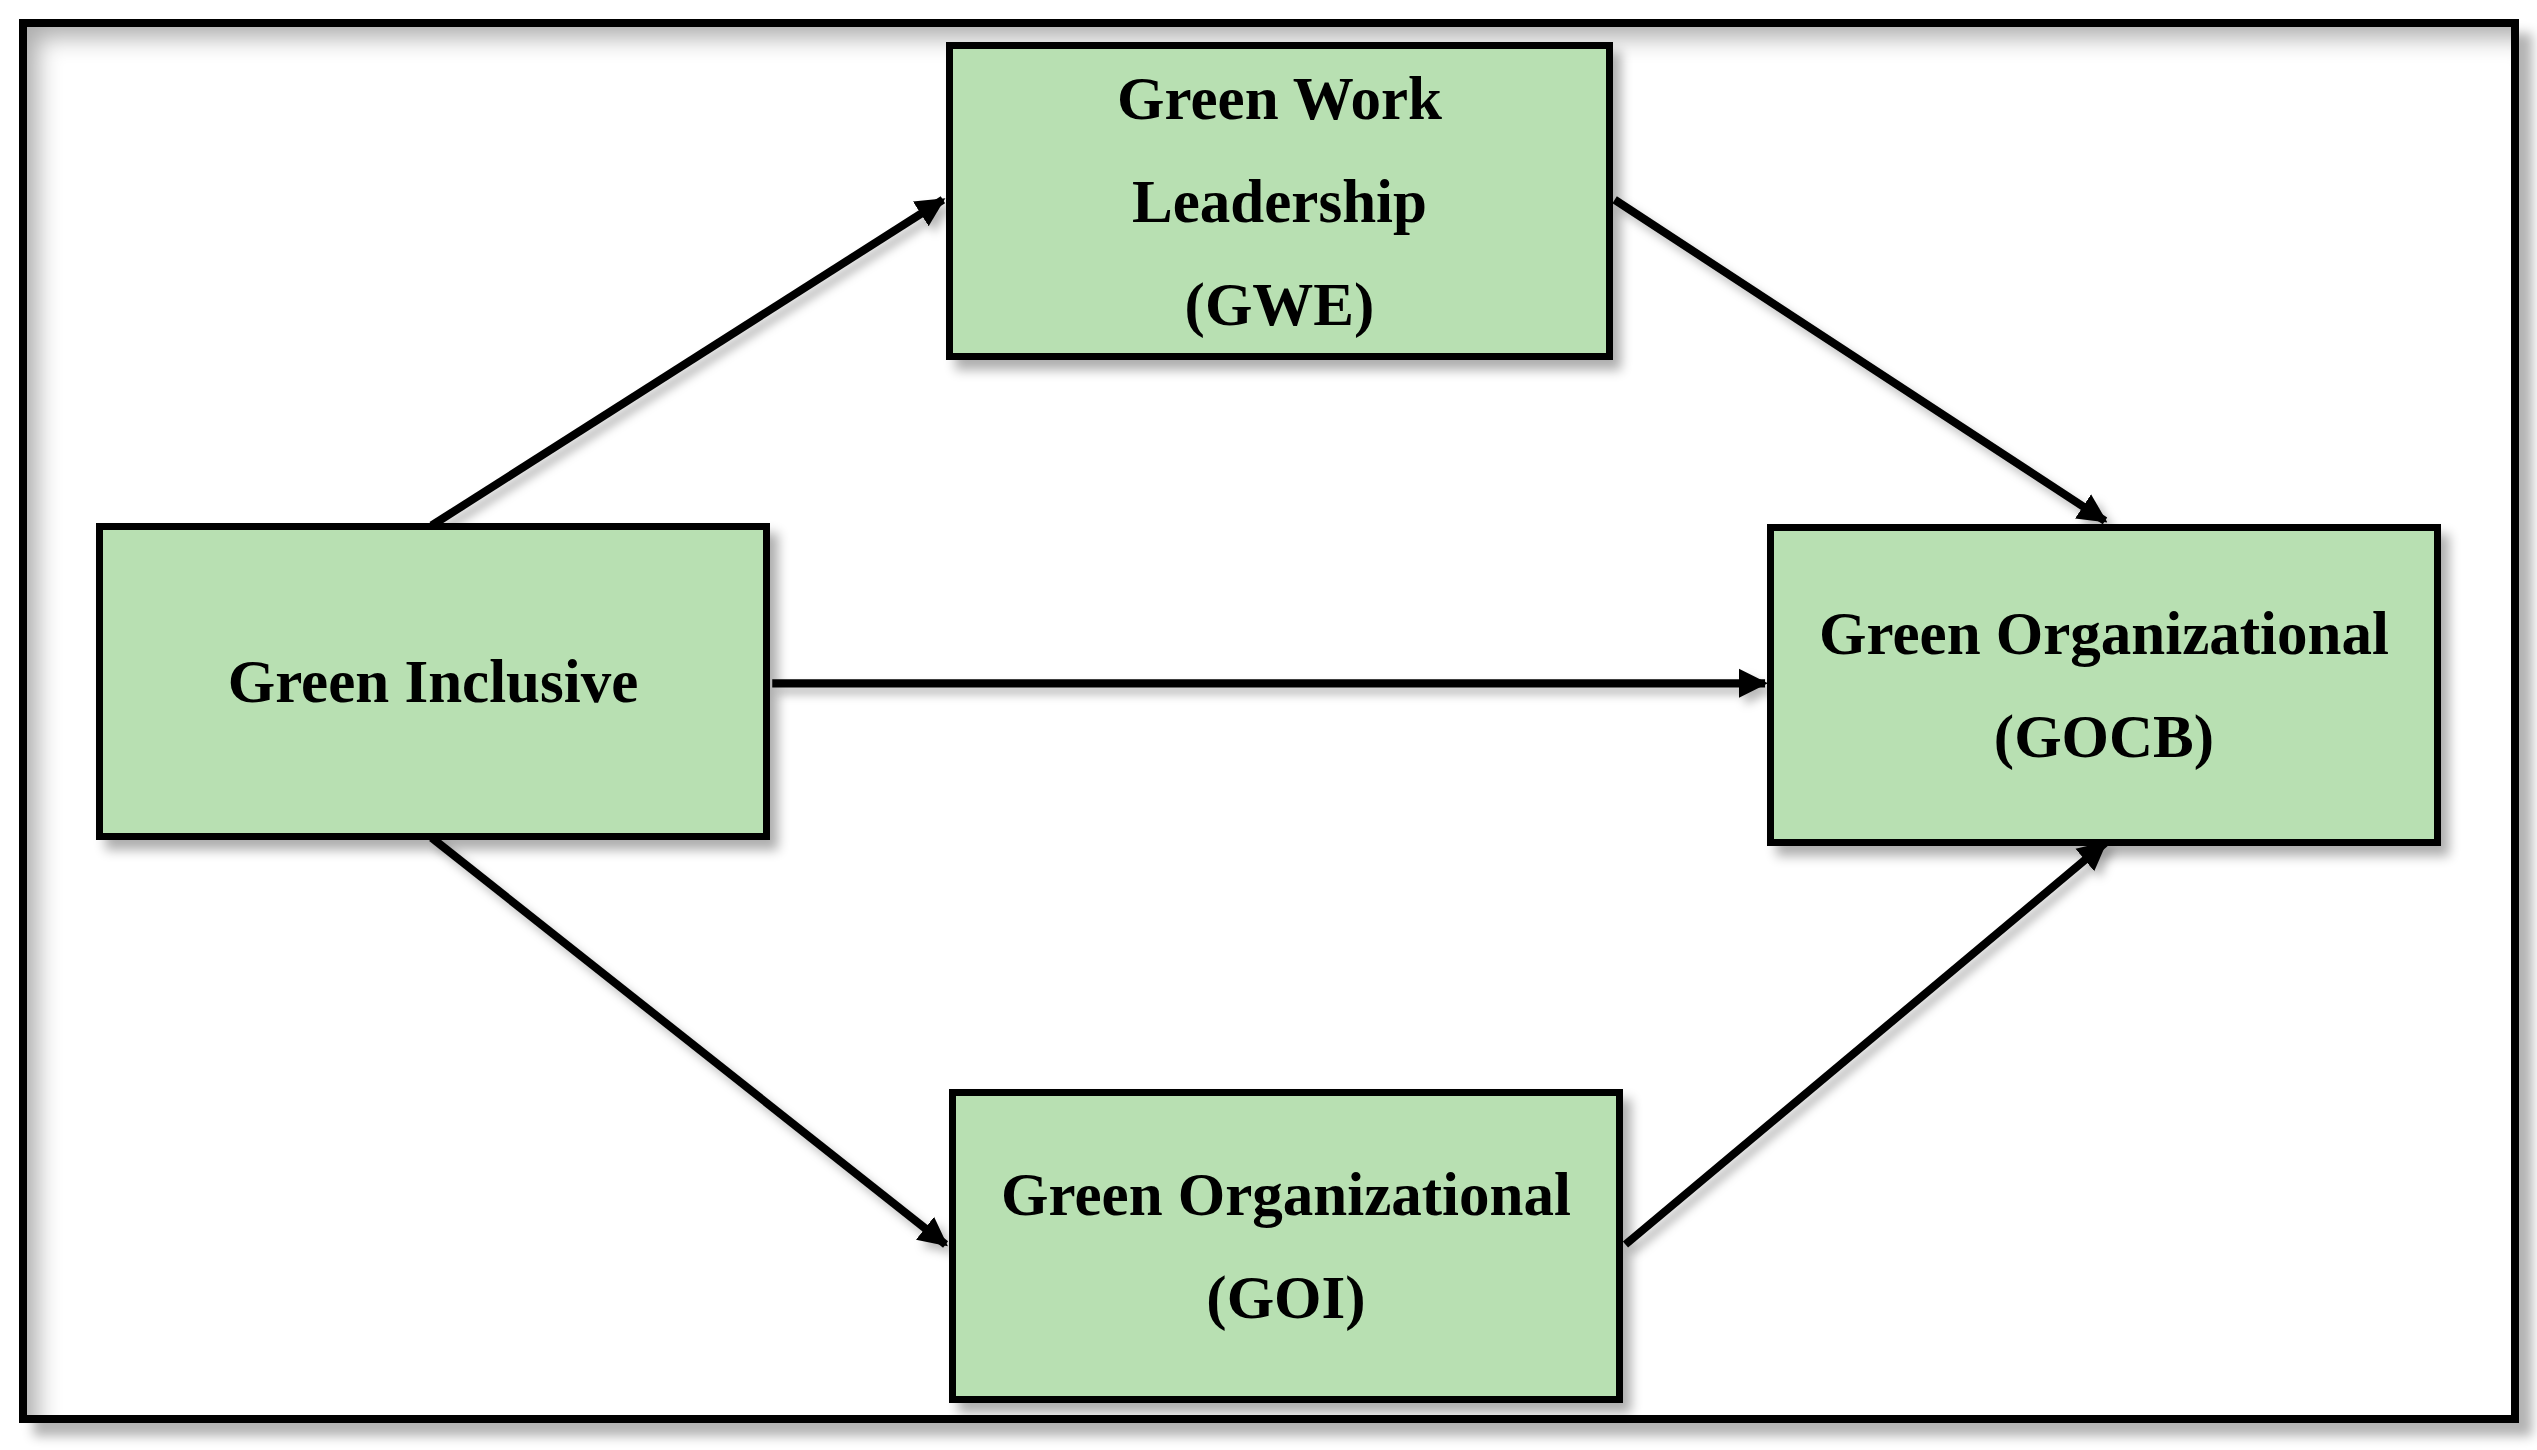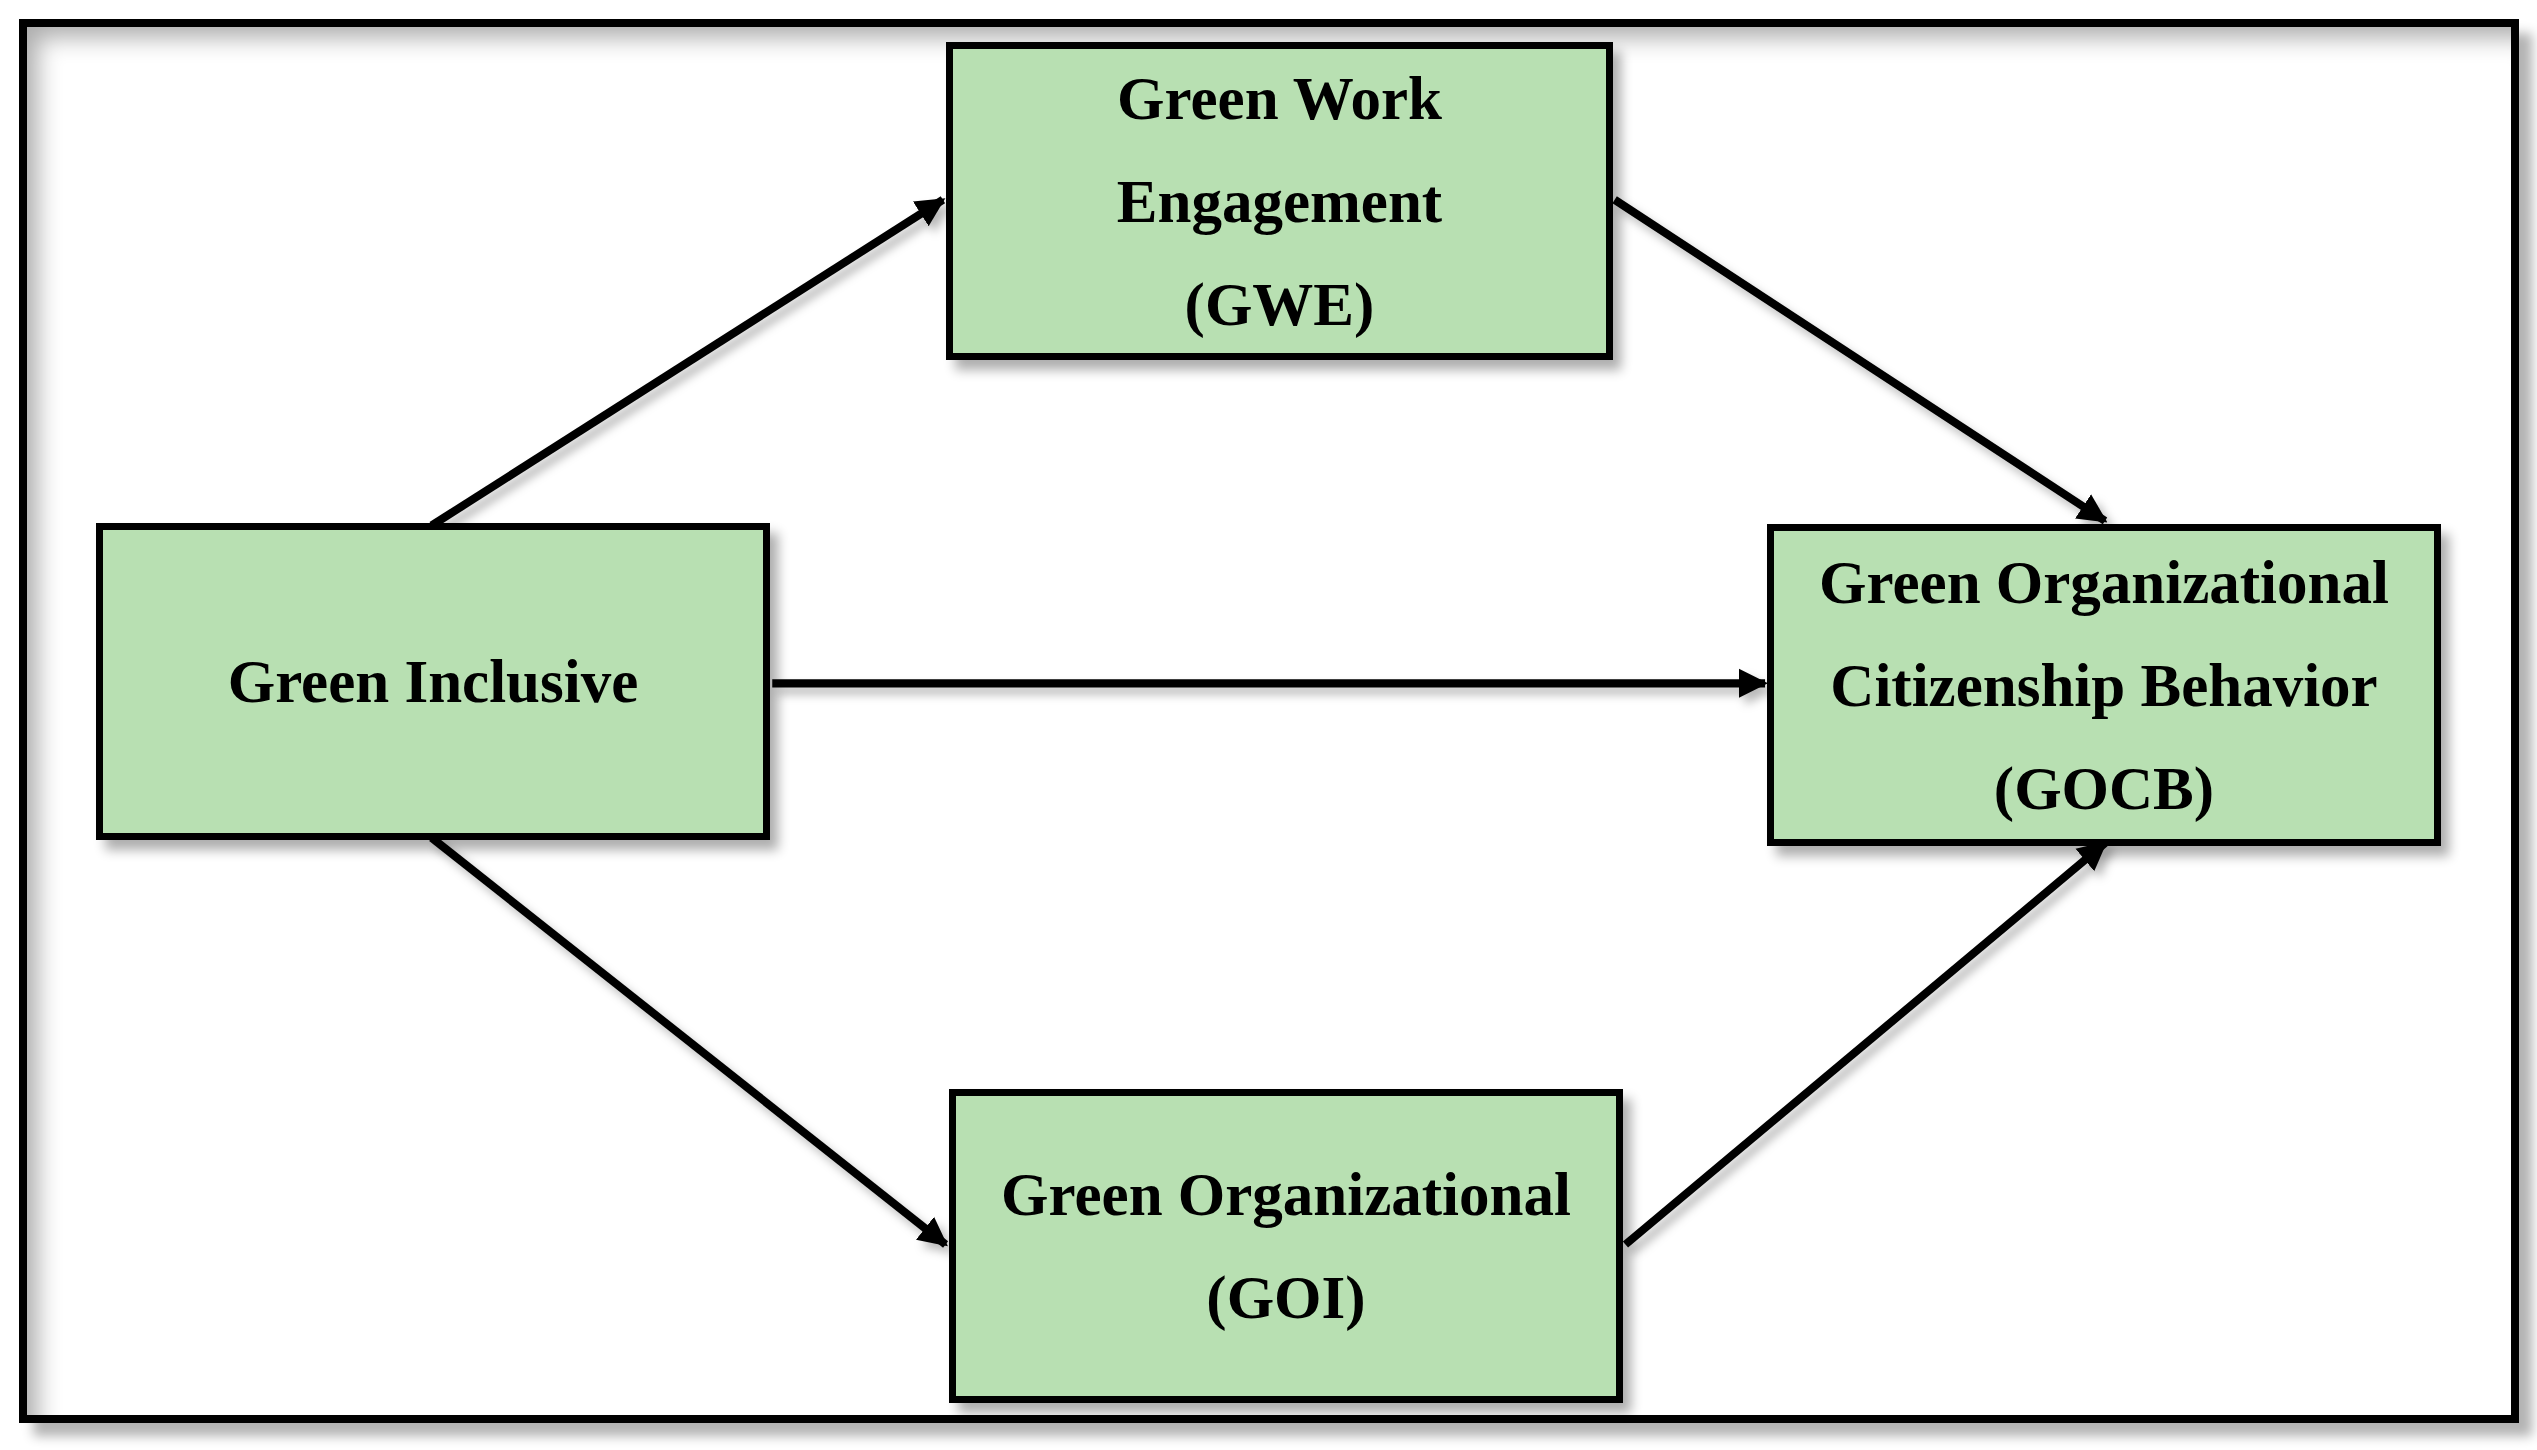--- a/index.html
+++ b/index.html
@@ -78,29 +78,28 @@
     <line x1="640" y1="1242" x2="1402" y2="1845" stroke="#000000" stroke-width="12" marker-end="url(#ah)"></line>
     <line x1="2410" y1="1845" x2="3121" y2="1250" stroke="#000000" stroke-width="12" marker-end="url(#ah)"></line>
   </svg>
 
   <div class="node" id="node-gil">
     <span>Green Inclusive</span>
   </div>
 
   <div class="node" id="node-gwe">
     <span>Green Work</span>
-    <span>Engagement</span>
+    <span>Leadership</span>
     <span>(GWE)</span>
   </div>
 
   <div class="node" id="node-goi">
     <span>Green Organizational</span>
     <span>(GOI)</span>
   </div>
 
   <div class="node" id="node-gocb">
     <span>Green Organizational</span>
-    <span>Citizenship Behavior</span>
     <span>(GOCB)</span>
   </div>
 
 </div>
 
 
 </body></html>

